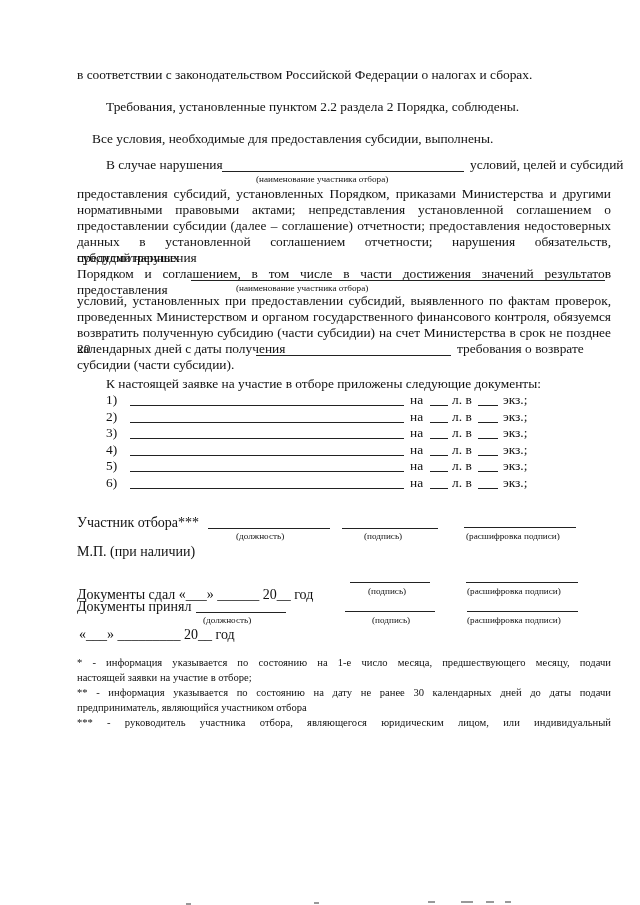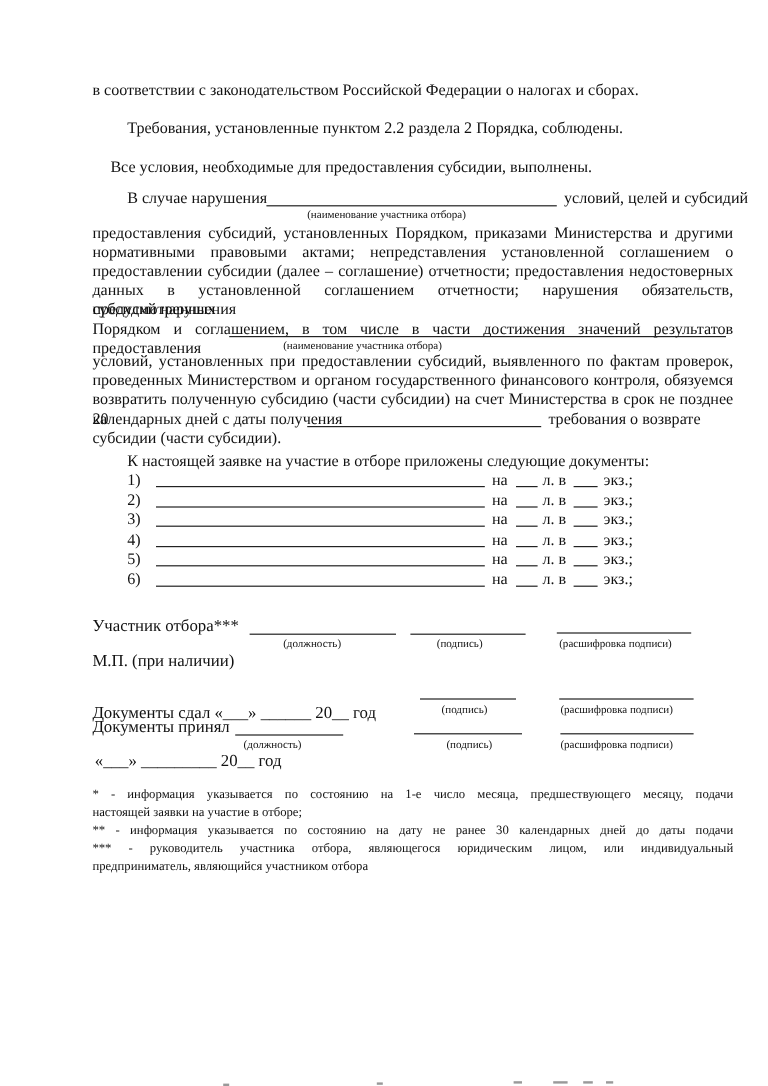--- a/index.html
+++ b/index.html
@@ -129,22 +129,22 @@
 <div class="line" style="left:345px;top:611px;width:90px;"></div>
 <div class="abs small" style="left:372px;top:615px;">(подпись)</div>
 <div class="line" style="left:467px;top:611px;width:111px;"></div>
 <div class="abs small" style="left:467px;top:615px;">(расшифровка подписи)</div>
 <div class="abs t" style="left:79px;top:627px;font-size:14px;">«___» _________ 20__ год</div>
 
 <div id="footnotes" style="position:absolute;left:77px;top:655px;width:534px;">
     <div class="fn just">* - информация указывается по состоянию на 1-е число месяца, предшествующего месяцу, подачи</div>
     <div class="fn">настоящей заявки на участие в отборе;</div>
     <div class="fn just">** - информация указывается по состоянию на дату не ранее 30 календарных дней до даты подачи</div>
+    <div class="fn">предприниматель, являющийся участником отбора</div>
     <div class="fn just">*** - руководитель участника отбора, являющегося юридическим лицом, или индивидуальный</div>
-    <div class="fn">предприниматель, являющийся участником отбора</div>
   </div>
 
 <div class="scan" style="left:186px;top:903px;width:5px;"></div>
 <div class="scan" style="left:314px;top:902px;width:5px;"></div>
 <div class="scan" style="left:428px;top:901px;width:7px;"></div>
 <div class="scan" style="left:461px;top:901px;width:12px;"></div>
 <div class="scan" style="left:486px;top:901px;width:8px;"></div>
 <div class="scan" style="left:505px;top:901px;width:6px;"></div>
 
 </body></html>

